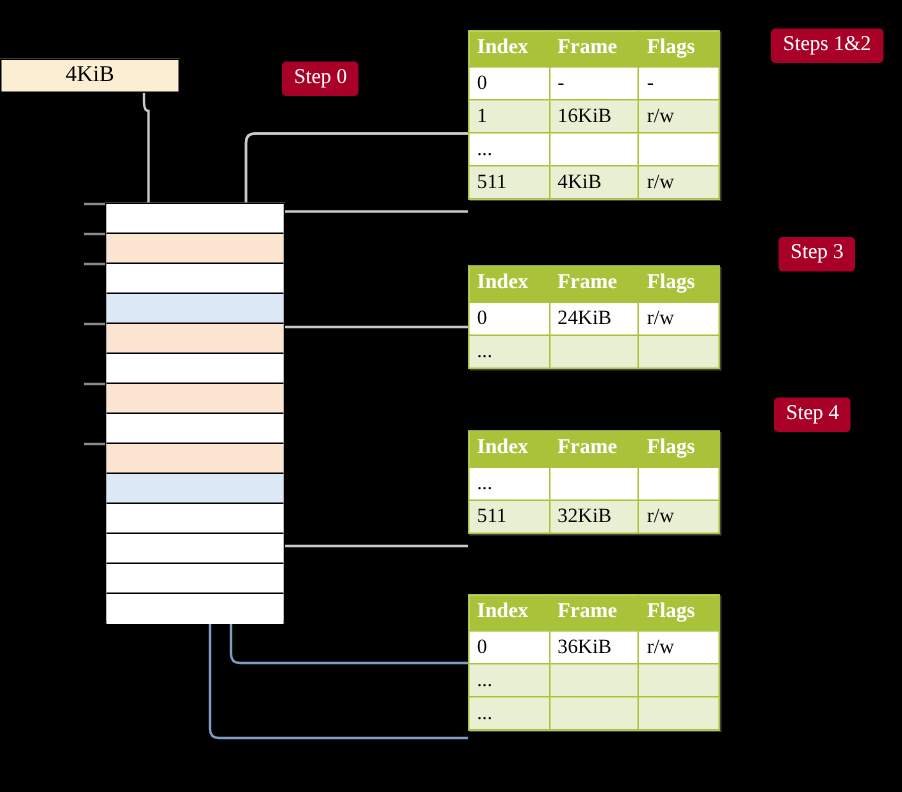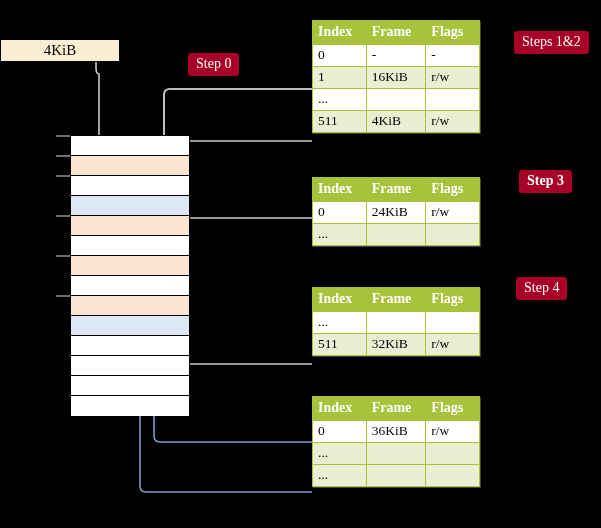--- a/index.html
+++ b/index.html
@@ -20,25 +20,24 @@
     display:flex;align-items:center;justify-content:center;
     font-size:15px;line-height:1;box-sizing:border-box;
   }
 
   
   .badge{
     position:absolute;background:#a80026;color:#fff;
     font-size:14px;line-height:1;padding:4px 8px 5px 8px;
     border-radius:3px;white-space:nowrap;
     box-shadow:1px 1px 0 rgba(0,0,0,.5);
-    margin-top:12px;
   }
   #badge-step0{left:188px;top:41px;}
   #badge-steps12{left:514px;top:19px;}
-  #badge-step3{left:519px;top:158px;font-weight:bold;}
+  #badge-step3{left:519px;top:158px;}
   #badge-step4{left:516px;top:265px;font-family:Liberation Serif, serif;}
 
   
   .memcol{
     position:absolute;left:70px;top:135px;width:120px;height:280px;
     border:1px solid #000;box-sizing:border-box;background:#fff;
   }
   .memrow{
     position:relative;height:20px;box-sizing:border-box;
     border-bottom:1px solid #000;background:#fff;

